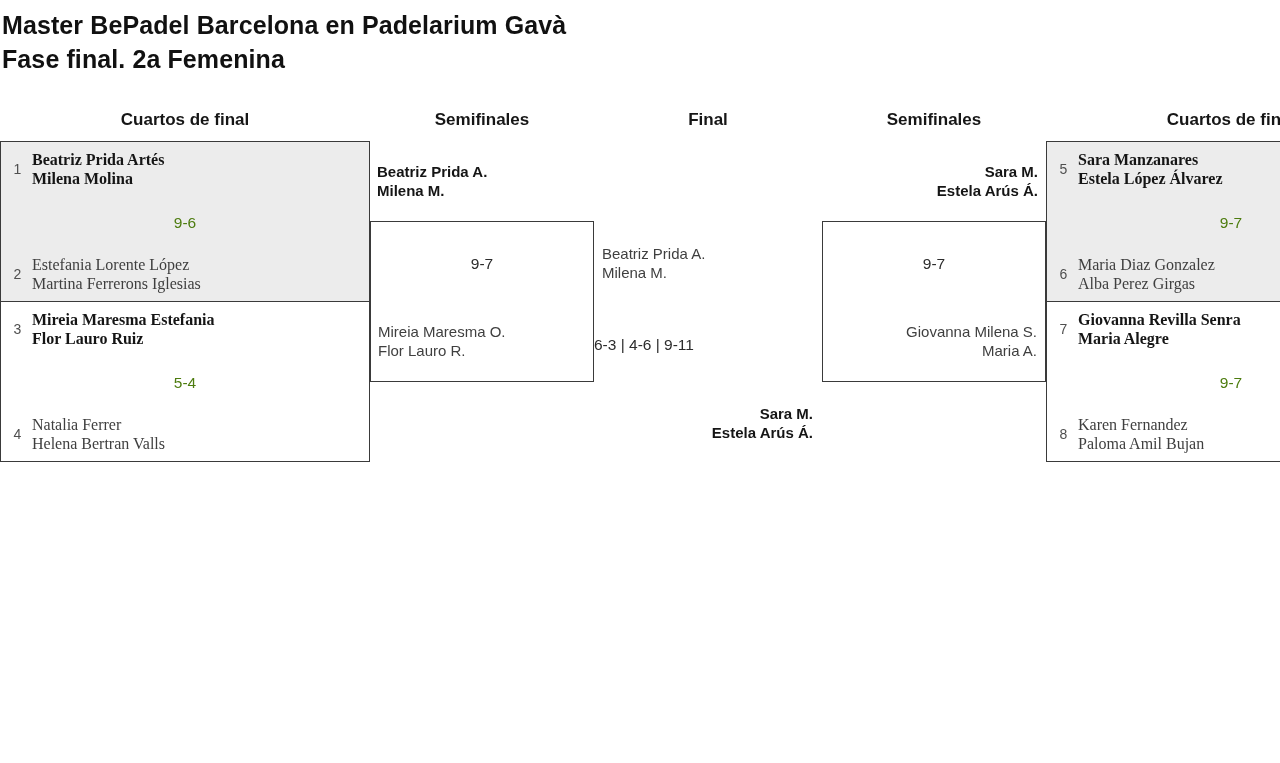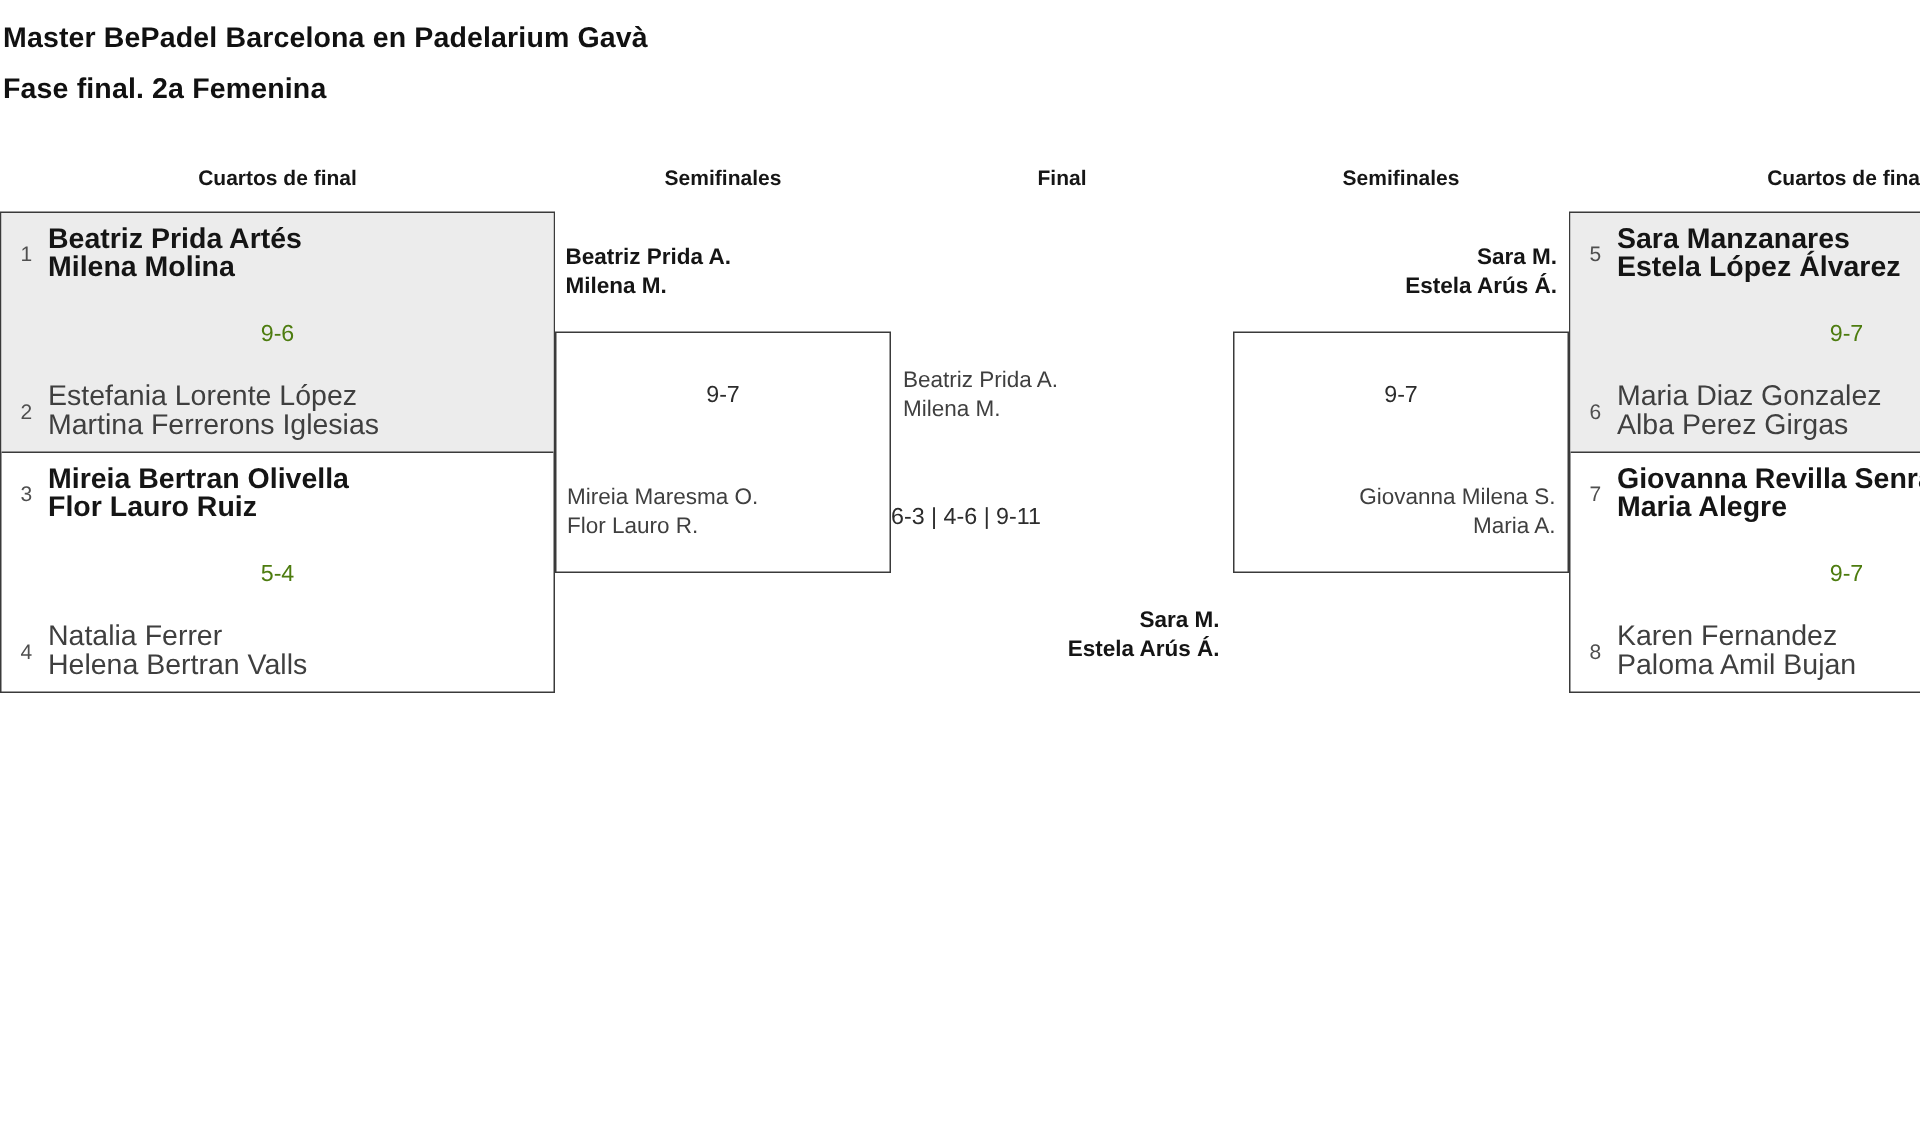--- a/index.html
+++ b/index.html
@@ -13,25 +13,25 @@
   html, body { background: #fff; }
   body { font-family: "Liberation Sans", sans-serif; color: var(--ink); }
   .page {
     position: relative;
     width: 1280px;
     height: 763px;
     overflow: hidden;
     background: #fff;
   }
   .title-block { position: absolute; left: 2px; top: 9px; }
-  .title-line { font-size: 19px; font-weight: 700; line-height: 33.5px; color: #111; letter-spacing: 0.1px; }
+  .title-line { font-size: 25px; font-weight: 700; line-height: 33.5px; color: #111; letter-spacing: 0.1px; }
 
   .round-header {
     position: absolute; top: 110px; height: 22px;
-    text-align: center; font-size: 14px; font-weight: 600; color: #161616;
+    text-align: center; font-size: 17px; font-weight: 600; color: #161616;
     white-space: nowrap;
   }
   .rh-a { left: 0px;    width: 370px; }
   .rh-b { left: 370px;  width: 224px; }
   .rh-c { left: 594px;  width: 228px; }
   .rh-d { left: 822px;  width: 224px; }
   .rh-e { left: 1046px; width: 370px; }
 
   
   .qf-pair {
@@ -43,21 +43,21 @@
   .qf-match { position: relative; height: 159px; }
   .qf-match.first { height: 160px; border-bottom: 1px solid var(--border); background: var(--box-gray); }
 
   .team-row {
     position: absolute; left: 8px; right: 8px;
     display: flex; align-items: center; gap: 6px;
   }
   .team-row.top    { top: 8px; }
   .team-row.bottom { bottom: 8px; }
   .seed { flex: none; width: 17px; text-align: center; font-size: 14px; color: var(--seed); }
-  .pnames { font-size: 19px; line-height: 19px; color: var(--ink-soft); }
+  .pnames { font-size: 16px; line-height: 19px; color: var(--ink-soft); font-family: Liberation Serif, serif; }
   .winner .pnames { font-weight: 700; color: #151515; }
 
   .match-score {
     position: absolute; left: 0; right: 0; top: 72px;
     text-align: center; font-size: 15.5px; color: #4d7c0f;
   }
 
   
   .sf-box {
     position: absolute; top: 221px; width: 224px; height: 161px;
@@ -122,21 +122,21 @@
         <span class="pnames">
           <div>Estefania Lorente López</div>
           <div>Martina Ferrerons Iglesias</div>
         </span>
       </div>
     </div>
     <div class="qf-match">
       <div class="team-row top winner">
         <span class="seed">3</span>
         <span class="pnames">
-          <div>Mireia Bertran Olivella</div>
+          <div>Mireia Maresma Estefania</div>
           <div>Flor Lauro Ruiz</div>
         </span>
       </div>
       <div class="match-score">5-4</div>
       <div class="team-row bottom loser">
         <span class="seed">4</span>
         <span class="pnames">
           <div>Natalia Ferrer</div>
           <div>Helena Bertran Valls</div>
         </span>

